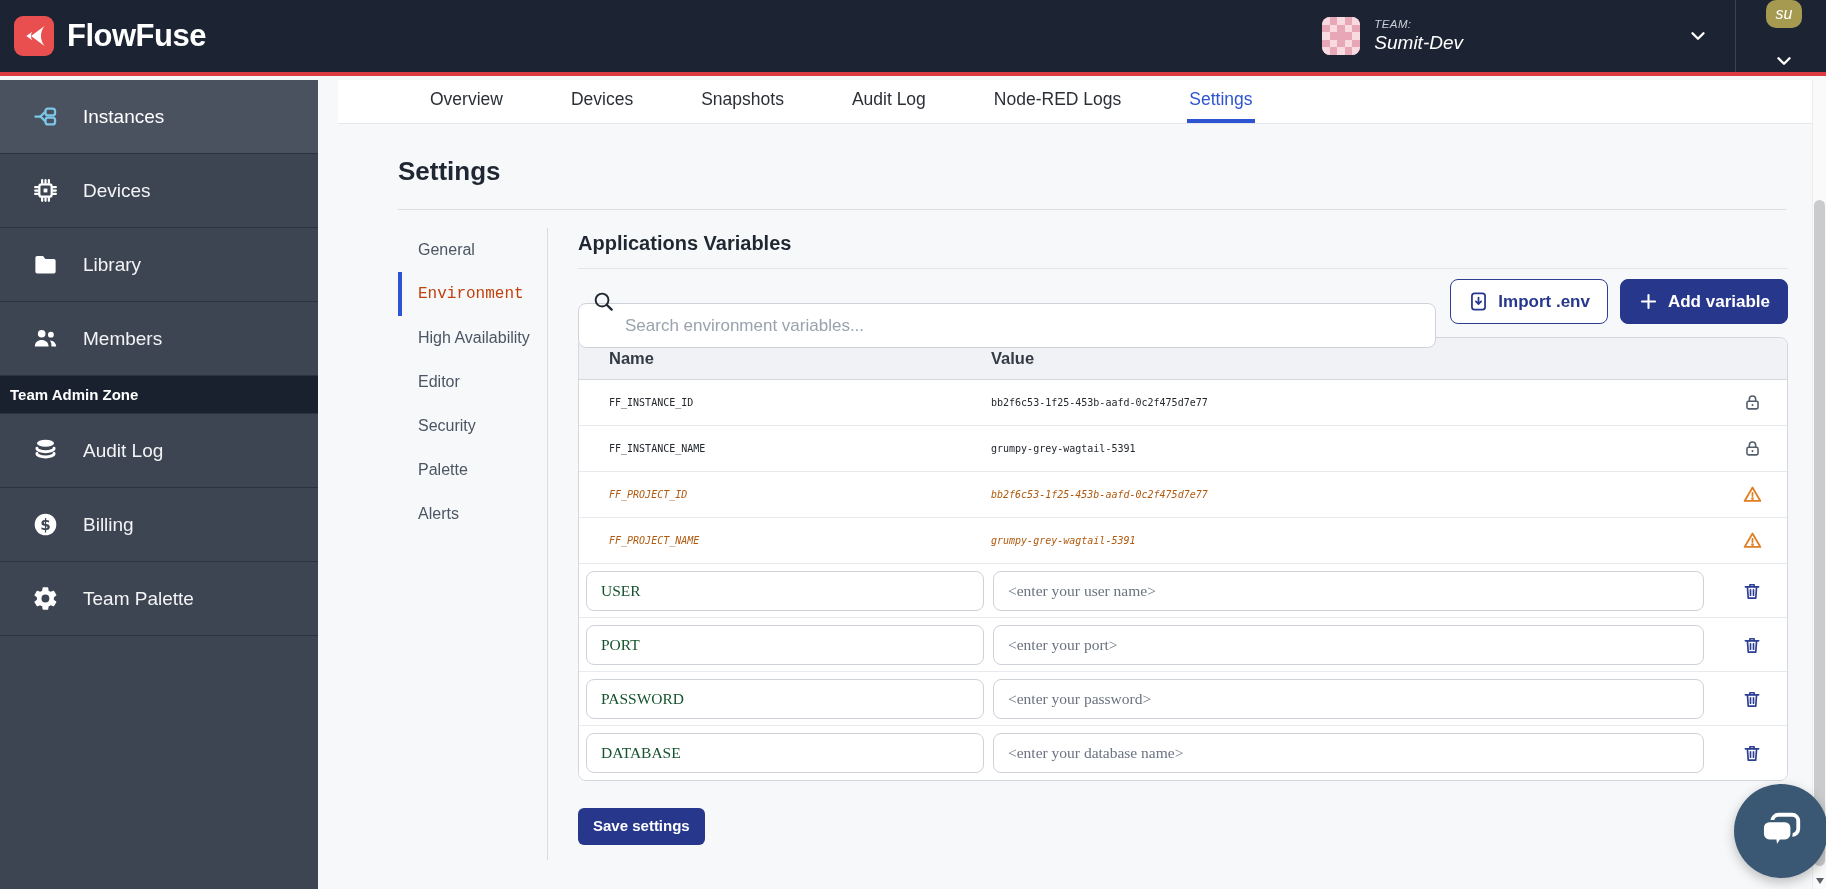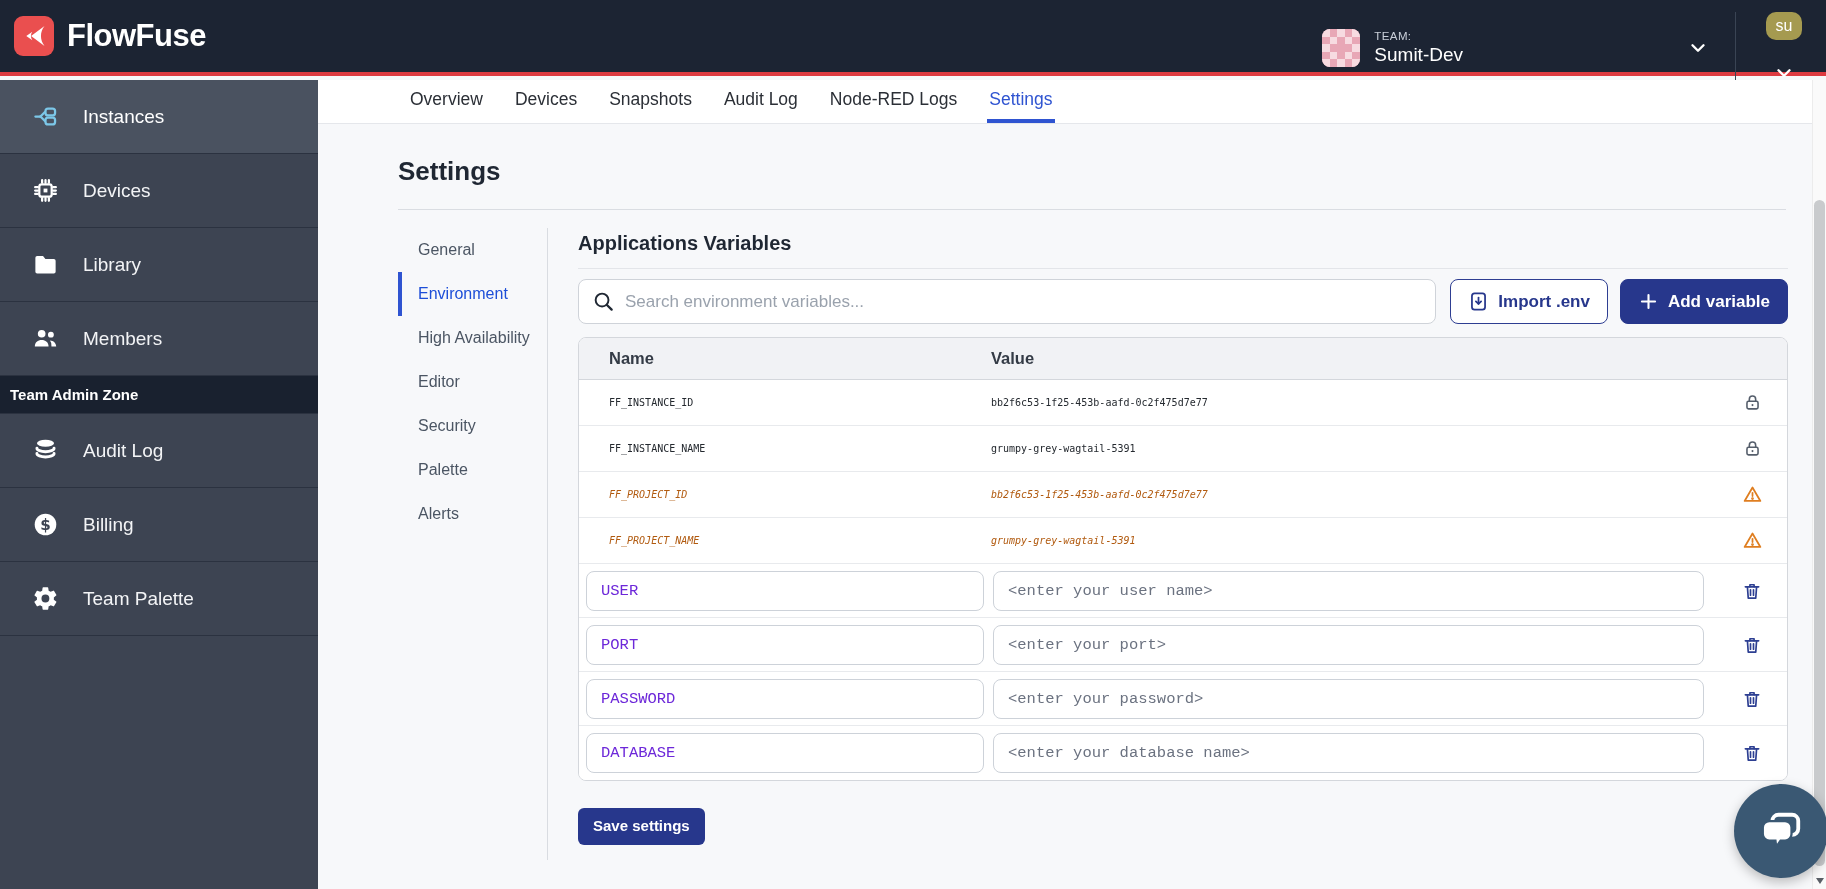--- a/index.html
+++ b/index.html
@@ -13,21 +13,21 @@
   
   .topbar {
     position:absolute; left:0; top:0; width:1826px; height:76px;
     background:#1c2433; border-bottom:4px solid #dd3a41;
     display:flex; align-items:center;
   }
   .brand { display:flex; align-items:center; gap:13px; padding-left:14px; }
   .brand-logo { width:40px; height:40px; border-radius:9px; background:#ea4f4f;
     display:flex; align-items:center; justify-content:center; }
   .brand-name { color:#fff; font-size:31px; font-weight:700; letter-spacing:-0.5px; }
-  .topbar-right { position:absolute; right:0; top:12px; height:72px; display:flex; align-items:stretch; }
+  .topbar-right { position:absolute; right:0; top:0; height:72px; display:flex; align-items:stretch;font-style:italic; }
   .team-select { display:flex; align-items:center; gap:14px; padding:0 26px 0 18px; cursor:pointer; }
   .team-avatar { width:38px; height:38px; border-radius:8px; overflow:hidden; }
   .team-texts { display:flex; flex-direction:column; line-height:1.15; margin-right:210px; }
   .team-label { color:#c9cfd9; font-size:11.5px; letter-spacing:0.4px; }
   .team-name { color:#fff; font-size:19px; }
   .chev { color:#fff; }
   .topbar-divider { width:1px; background:#3a4454; height:72px; }
   .user-menu { display:flex; align-items:center; gap:22px; padding:0 24px 0 30px; cursor:pointer;flex-direction:column; }
   .user-avatar { width:36px; height:36px; border-radius:10px; background:#a59a50;
     color:#fff; font-size:16px; display:flex; align-items:center; justify-content:center; }
@@ -38,46 +38,46 @@
     border-bottom:1px solid #2b3240; color:#f3f4f6; font-size:19px; cursor:pointer; }
   .side-item .sicon { width:27px; height:27px; color:#ffffff; }
   .side-item.active { background:#4a5260; color:#ffffff; }
   .side-item.active .sicon { color:#7cc7e8; }
   .admin-label { height:38px; background:#19212f; color:#fff; font-size:15px; font-weight:700;
     display:flex; align-items:center; padding-left:10px; border-bottom:1px solid #2b3240; }
 
   
   .content { position:absolute; left:318px; top:80px; right:0; bottom:0; background:#f7f8fa; }
   .tabbar { height:44px; background:#fff; border-bottom:1px solid #e5e7eb;
-    display:flex; padding-left:90px; gap:28px; }
+    display:flex; padding-left:90px; gap:64px;margin-left:20px; }
   .tab { display:flex; align-items:center; font-size:17.5px; color:#2b2f36;
     border-bottom:4px solid transparent; padding:0 2px; cursor:pointer; }
   .tab.active { color:#2f54d1; border-bottom-color:#2f54d1; }
 
   .page-head { padding:32px 0 0 80px; }
   .page-title { font-size:26px; font-weight:700; color:#1f2733; }
   .title-divider { height:1px; background:#dadde2; margin:22px 40px 0 80px; }
 
   .settings-body { display:flex; align-items:stretch; padding-left:80px; min-height:650px; }
   .subnav { width:149px; padding-top:18px; }
   .subnav-item { padding:11px 0 11px 16px; border-left:4px solid transparent;
     font-size:16px; color:#4b5563; line-height:22px; cursor:pointer; }
-  .subnav-item.active { color:#1d4ed8; border-left-color:#2f54d1; }
+  .subnav-item.active { color:#c2410c; border-left-color:#2f54d1;font-family:Liberation Mono, monospace; }
   .vdivider { width:1px; background:#d9dce1; margin-top:18px; }
 
   .main { flex:1; padding:0 38px 0 30px; }
   .section-title { margin-top:22px; font-size:20px; font-weight:700; color:#1f2733; }
   .section-divider { height:1px; background:#e3e5e9; margin-top:13px; }
 
   .toolbar { margin-top:10px; display:flex; gap:8px; height:45px; }
   .search-wrap { flex:1; position:relative; }
   .search-wrap .search-icon { position:absolute; left:14px; top:11px; }
   .search-input { width:100%; height:45px; border:1px solid #cfd3d9; border-radius:8px;
     background:#fff; padding:0 14px 0 46px; font-size:17px; color:#1f2733; outline:none;
-    font-family:"Liberation Sans", sans-serif; }
+    font-family:"Liberation Sans", sans-serif;margin-top:24px; }
   .search-input::placeholder { color:#9aa2ad; }
   .btn { display:flex; align-items:center; gap:9px; border-radius:8px; height:45px;
     padding:0 17px; font-size:17px; font-weight:700; cursor:pointer;
     font-family:"Liberation Sans", sans-serif; }
   .btn-outline { background:#fff; border:1.5px solid #2e3e92; color:#27378c; margin-left:6px; }
   .btn-primary { background:#27378c; border:1.5px solid #27378c; color:#fff; margin-left:4px; }
 
   .env-table { margin-top:13px; border:1px solid #d4d7dc; border-radius:8px; background:#fff; overflow:hidden; }
   .thead { display:flex; background:#f1f2f5; border-bottom:1px solid #d4d7dc; height:42px; align-items:center;
     font-size:16.5px; font-weight:600; color:#343b46; }
@@ -87,21 +87,21 @@
   .trow { display:flex; align-items:center; height:46px; border-bottom:1px solid #e8eaed;
     font-family:"DejaVu Sans Mono", monospace; font-size:10px; color:#24292f; background:#fff; }
   .trow.deprecated { color:#b15a0f; font-style:italic; }
   .lock { color:#555e6b; }
   .warn { color:#df7e20; }
   .erow { display:flex; align-items:center; height:54px; border-bottom:1px solid #e8eaed;
     padding:0 0 0 7px; background:#fff; }
   .erow:last-child, .trow:last-child { border-bottom:none; }
   .einputs { flex:1; display:flex; gap:9px; padding-right:13px; }
   .env-input { height:40px; border:1px solid #cdd2d9; border-radius:8px; background:#fff;
-    font-family:Liberation Mono, monospace; font-size:15.5px; color:#6d28d9; padding:0 14px; outline:none; }
+    font-family:Liberation Serif, serif; font-size:15.5px; color:#14532d; padding:0 14px; outline:none; }
   .env-input::placeholder { color:#6b7280; }
   .name-input { width:398px; }
   .value-input { flex:1; }
   .trash-btn { background:none; border:none; cursor:pointer; color:#2d3f92; width:70px;
     display:flex; justify-content:center; }
 
   .save-btn { margin-top:27px; background:#27378c; color:#fff; border:none; border-radius:6px;
     font-size:15px; font-weight:700; padding:9px 15px 11px; cursor:pointer;
     font-family:"Liberation Sans", sans-serif; }
 

